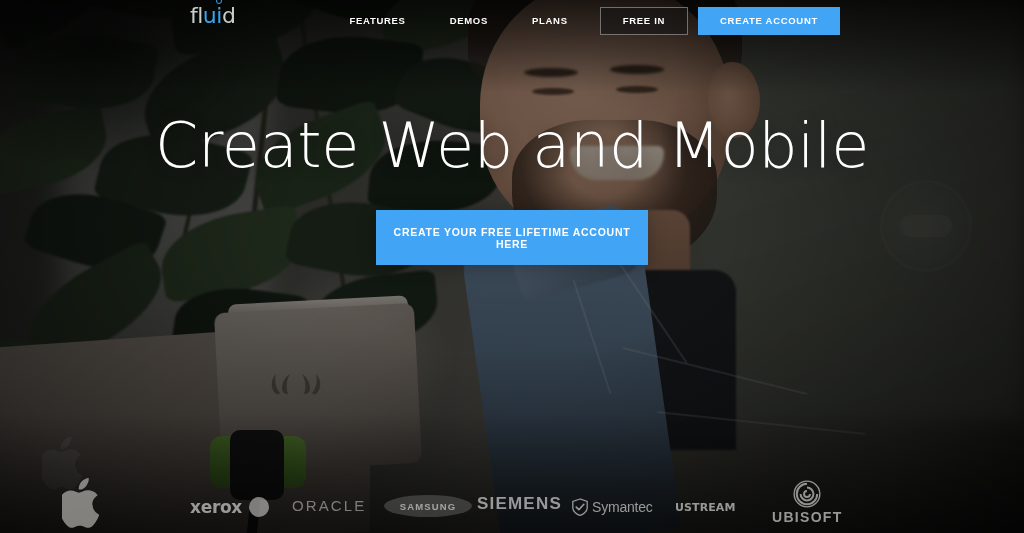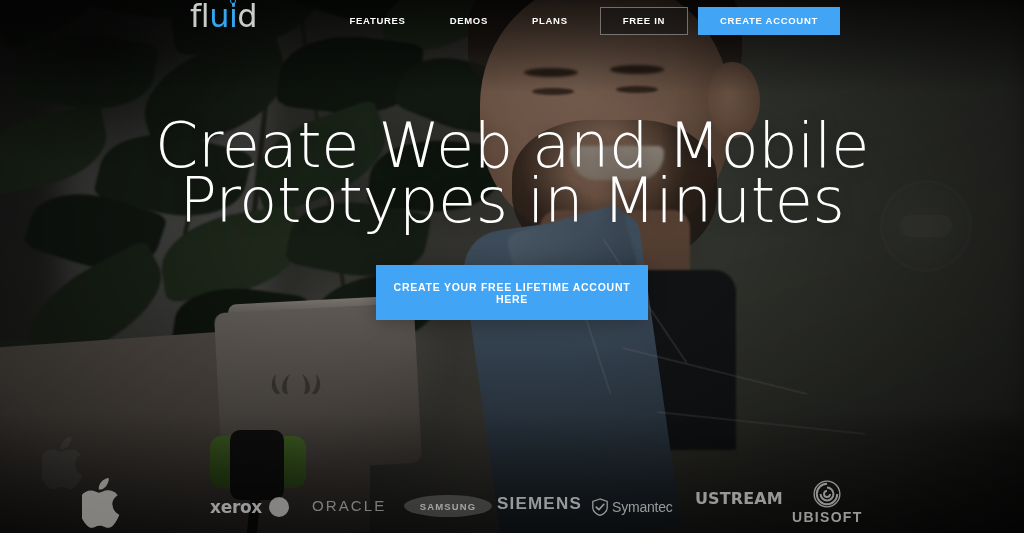--- a/index.html
+++ b/index.html
@@ -181,21 +181,21 @@
     pointer-events:none;
   }
 
   
   .header{
     position:absolute; left:0; top:0; width:1024px; height:36px;
     display:flex; align-items:center; z-index:40;
   }
   .logo{
     position:absolute; left:190px; top:-1px;
-    font-size:32px; letter-spacing:-.5px; font-weight:400; line-height:34px;
+    font-size:22px; letter-spacing:-.5px; font-weight:400; line-height:34px;
     font-family:"DejaVu Sans", sans-serif; user-select:none;
   }
   .logo .g{ color:#c9ccc9; }
   .logo .b{ color:#34a5ef; }
   .logo .dotwrap{ position:relative; display:inline-block; }
   .logo .dot{
     position:absolute; left:50%; transform:translateX(-50%); top:-1px;
     width:6px; height:6px; border-radius:50%;
     border:1.6px solid #34a5ef; background:transparent;
   }
@@ -249,21 +249,21 @@
     background:#41a4f5; color:#ffffff;
     font-size:10.5px; font-weight:700; letter-spacing:.75px;
     text-decoration:none;
     box-shadow:0 2px 16px rgba(0,0,0,.25);
     text-align:center;
   }
 
   
   .clients{
     position:absolute; left:0; bottom:6px; width:844px; height:54px;
-    display:flex; align-items:center; z-index:35;margin-left:20px;
+    display:flex; align-items:center; z-index:35;
   }
   .client{
     position:absolute; display:flex; align-items:center; justify-content:center;
     color:#d8d8d8; opacity:.68;
     font-weight:700; letter-spacing:.4px; white-space:nowrap;
     user-select:none;
   }
   .c-apple{ left:62px; bottom:-4px; }
   .c-xerox{ left:190px; bottom:10px; font-size:17px; letter-spacing:-.3px; font-family:"DejaVu Sans",sans-serif; }
   .c-xerox .ball{
@@ -273,21 +273,21 @@
   .c-oracle{ left:292px; bottom:13px; font-size:15px; letter-spacing:2.1px; font-weight:400; color:#cfcfcf; opacity:.55;}
   .c-samsung{ left:384px; bottom:10px;text-align:center; }
   .c-samsung .oval{
     display:flex; align-items:center; justify-content:center;
     width:88px; height:22px; border-radius:50%;
     background:rgba(215,215,215,.30);
     color:#e6e6e6; font-size:9.5px; font-weight:700; letter-spacing:1.1px;
   }
   .c-siemens{ left:477px; bottom:13px; font-size:17px; letter-spacing:1.2px; }
   .c-symantec{ left:572px; bottom:11px; font-size:14px; font-weight:400; letter-spacing:-.2px; display:flex; align-items:center; gap:4px;}
-  .c-ustream{ left:675px; bottom:19px; font-size:16px; letter-spacing:.1px; font-weight:700; font-family:"DejaVu Sans",sans-serif;}
+  .c-ustream{ left:675px; bottom:13px; font-size:11px; letter-spacing:.1px; font-weight:700; font-family:"DejaVu Sans",sans-serif;}
   .c-ubisoft{ left:772px; bottom:2px; flex-direction:column; gap:1px; }
   .c-ubisoft .uname{ font-size:14px; letter-spacing:1.3px; }
   svg{ display:block; }
 </style>
 </head>
 <body>
 
 <div id="stage">
 
   <div class="photo">
@@ -387,21 +387,20 @@
       <a href="#">PLANS</a>
       <a href="#" class="btn-signin">FREE IN</a>
       <a href="#" class="btn-create">CREATE ACCOUNT</a>
     </nav>
   </div>
 
   <div class="hero">
     <div class="hero-inner">
       <h1>
         <span>Create Web and Mobile</span>
-        <span class="l2">Prototypes in Minutes</span>
       </h1>
       <div class="cta-wrap">
         <a href="#" class="btn-cta">CREATE YOUR FREE LIFETIME ACCOUNT HERE</a>
       </div>
     </div>
   </div>
 
   <div class="clients">
 
     <div class="client c-apple">

